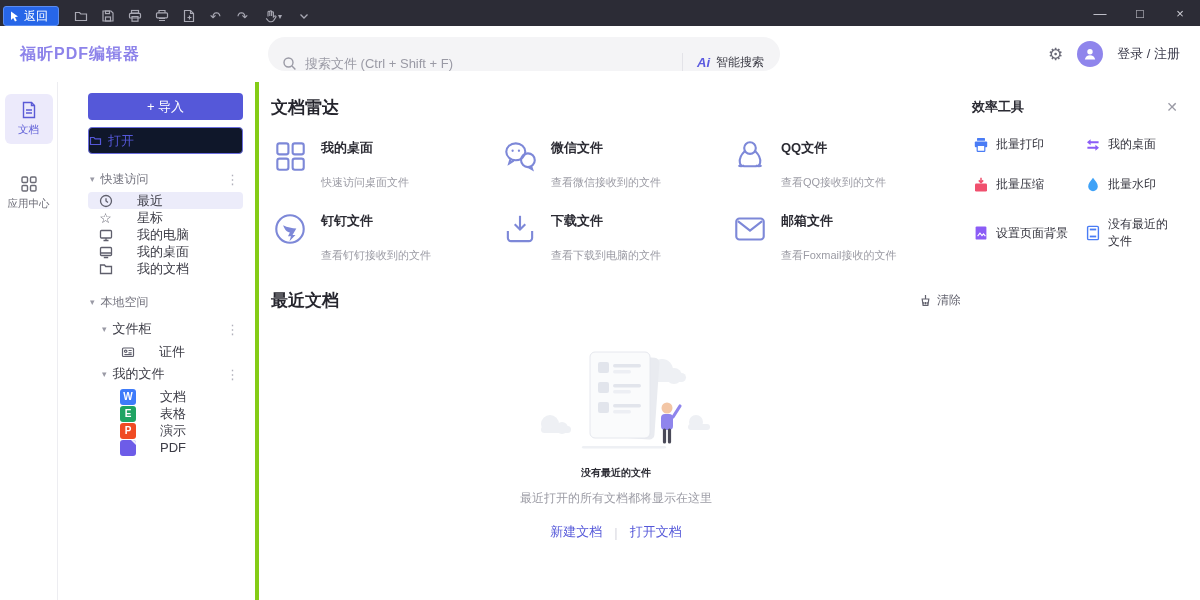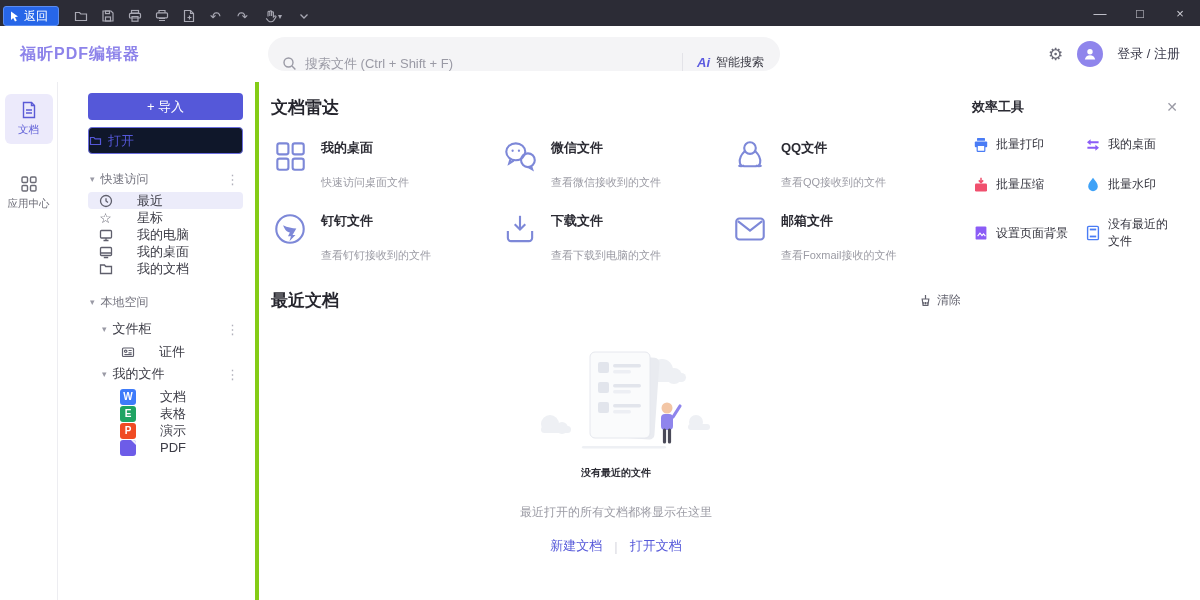--- a/index.html
+++ b/index.html
@@ -61,21 +61,21 @@
   .section-title{font-size:17px;font-weight:bold;color:#26262e}
   .radar-grid{display:grid;grid-template-columns:repeat(3,230px);row-gap:20px;margin-top:18px}
   .radar-item{display:flex;align-items:flex-start;gap:12px;cursor:pointer}
   .ricon{width:38px;height:38px;color:#7d88d8;flex:none}
   .rtitle{font-size:13px;font-weight:bold;color:#2b2b33;margin-top:2px}
   .rdesc{font-size:11px;color:#9b9ba4;margin-top:18px}
   .recent-head{display:flex;align-items:center;margin-top:26px;width:690px}
   .clear-btn{margin-left:auto;display:flex;align-items:center;gap:5px;font-size:12px;color:#62626e;cursor:pointer}
   .empty{display:flex;flex-direction:column;align-items:center;margin-top:30px;width:690px}
   .empty-title{font-size:10px;font-weight:bold;color:#2b2b33;margin-top:12px}
-  .empty-desc{font-size:12px;color:#9b9ba4;margin-top:24px}
+  .empty-desc{font-size:12px;color:#9b9ba4;margin-top:10px}
   .empty-links{display:flex;align-items:center;gap:12px;margin-top:16px;font-size:13px;color:#5558d9}
   .empty-links .lnk{cursor:pointer}
   .empty-links .sep{color:#d8d8e0}
 
   
   .tools{position:absolute;top:74px;right:0;width:240px;bottom:0;padding:24px 22px 15px 12px;background:#fff}
   .tools-head{display:flex;align-items:center;font-size:13px;font-weight:bold;color:#2b2b33}
   .tools-close{margin-left:auto;color:#9a9aa5;font-size:14px;cursor:pointer;font-weight:normal}
   .tools-grid{display:grid;grid-template-columns:112px 94px;row-gap:23px;margin-top:20px}
   .tool-item{display:flex;align-items:center;gap:7px;font-size:12px;color:#33333d;cursor:pointer}

